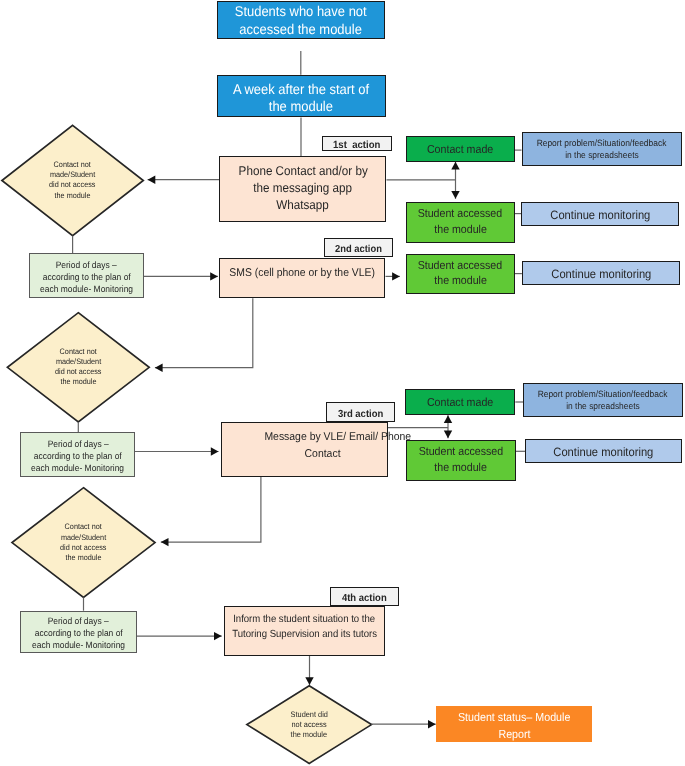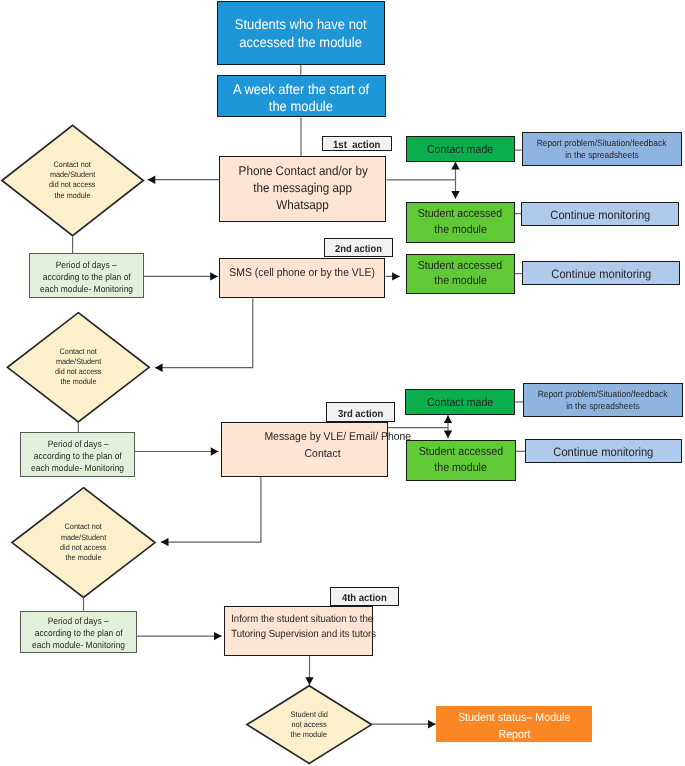--- a/index.html
+++ b/index.html
@@ -119,36 +119,36 @@
       </g>
       <g>
         <path d="M309.5,656.0 L309.5,684.9" fill="none" stroke="#636363" stroke-width="1.2"></path>
         <polygon points="309.50,684.90 305.30,677.20 313.70,677.20" fill="#111111"></polygon>
       </g>
       <g>
         <path d="M371.2,724.2 L435.7,724.2" fill="none" stroke="#636363" stroke-width="1.2"></path>
         <polygon points="435.70,724.20 428.00,720.00 428.00,728.40" fill="#111111"></polygon>
       </g>
     </svg>
-<div class="node n-head" style="left: 216.5px; top: 1px; width: 168px; height: 64px; font-size: 14.1px; line-height: 17.6px; padding-bottom: 2px;">
+<div class="node n-head" style="left: 216.5px; top: 1px; width: 168px; height: 38px; font-size: 14.1px; line-height: 17.6px; padding-bottom: 2px;">
       <span><span class="ln">Students who have not</span><br><span class="ln">accessed the module</span></span>
     </div>
     <div class="node n-head" style="left: 216.8px; top: 74.8px; width: 169px; height: 42.7px; font-size: 14.1px; line-height: 17.6px;">
       <span><span class="ln">A week after the start of</span><br><span class="ln">the module</span></span>
     </div>
     <div class="node n-proc" style="left: 219.3px; top: 156.3px; width: 167.2px; height: 65.7px; font-size: 12.7px; line-height: 16.8px; padding-bottom: 5px;">
       <span><span class="ln">Phone Contact and/or by</span><br><span class="ln">the messaging app</span><br><span class="ln">Whatsapp</span></span>
     </div>
     <div class="node n-proc" style="left: 219.3px; top: 258px; width: 166.2px; height: 40.3px; font-size: 11.3px; line-height: 16px; padding-bottom: 15px; text-align: center;">
       <span><span class="ln">SMS (cell phone or by the VLE)</span></span>
     </div>
     <div class="node n-proc" style="left: 221px; top: 422px; width: 167px; height: 55.2px; font-size: 11.35px; line-height: 15.8px; padding-bottom: 11px; padding-left: 36px;">
       <span><span class="ln">Message by VLE/ Email/ Phone</span><br><span class="ln">Contact</span></span>
     </div>
-    <div class="node n-proc" style="left: 224px; top: 606px; width: 149px; height: 50px; font-size: 10.4px; line-height: 13.6px; padding-bottom: 12px;">
+    <div class="node n-proc" style="left: 224px; top: 606px; width: 161px; height: 50px; font-size: 10.4px; line-height: 13.6px; padding-bottom: 12px;">
       <span><span class="ln">Inform the student situation to the</span><br><span class="ln">Tutoring Supervision and its tutors</span></span>
     </div>
     <div class="node n-action" style="left: 321.5px; top: 136px; width: 70px; height: 15px; font-size: 10.4px;">
       <span><span class="ln">1st  action</span></span>
     </div>
     <div class="node n-action" style="left: 323.7px; top: 237.6px; width: 69px; height: 19.9px; font-size: 10.2px;">
       <span><span class="ln">2nd action</span></span>
     </div>
     <div class="node n-action" style="left: 326px; top: 402px; width: 69px; height: 19.5px; font-size: 10.3px;">
       <span><span class="ln">3rd action</span></span>

